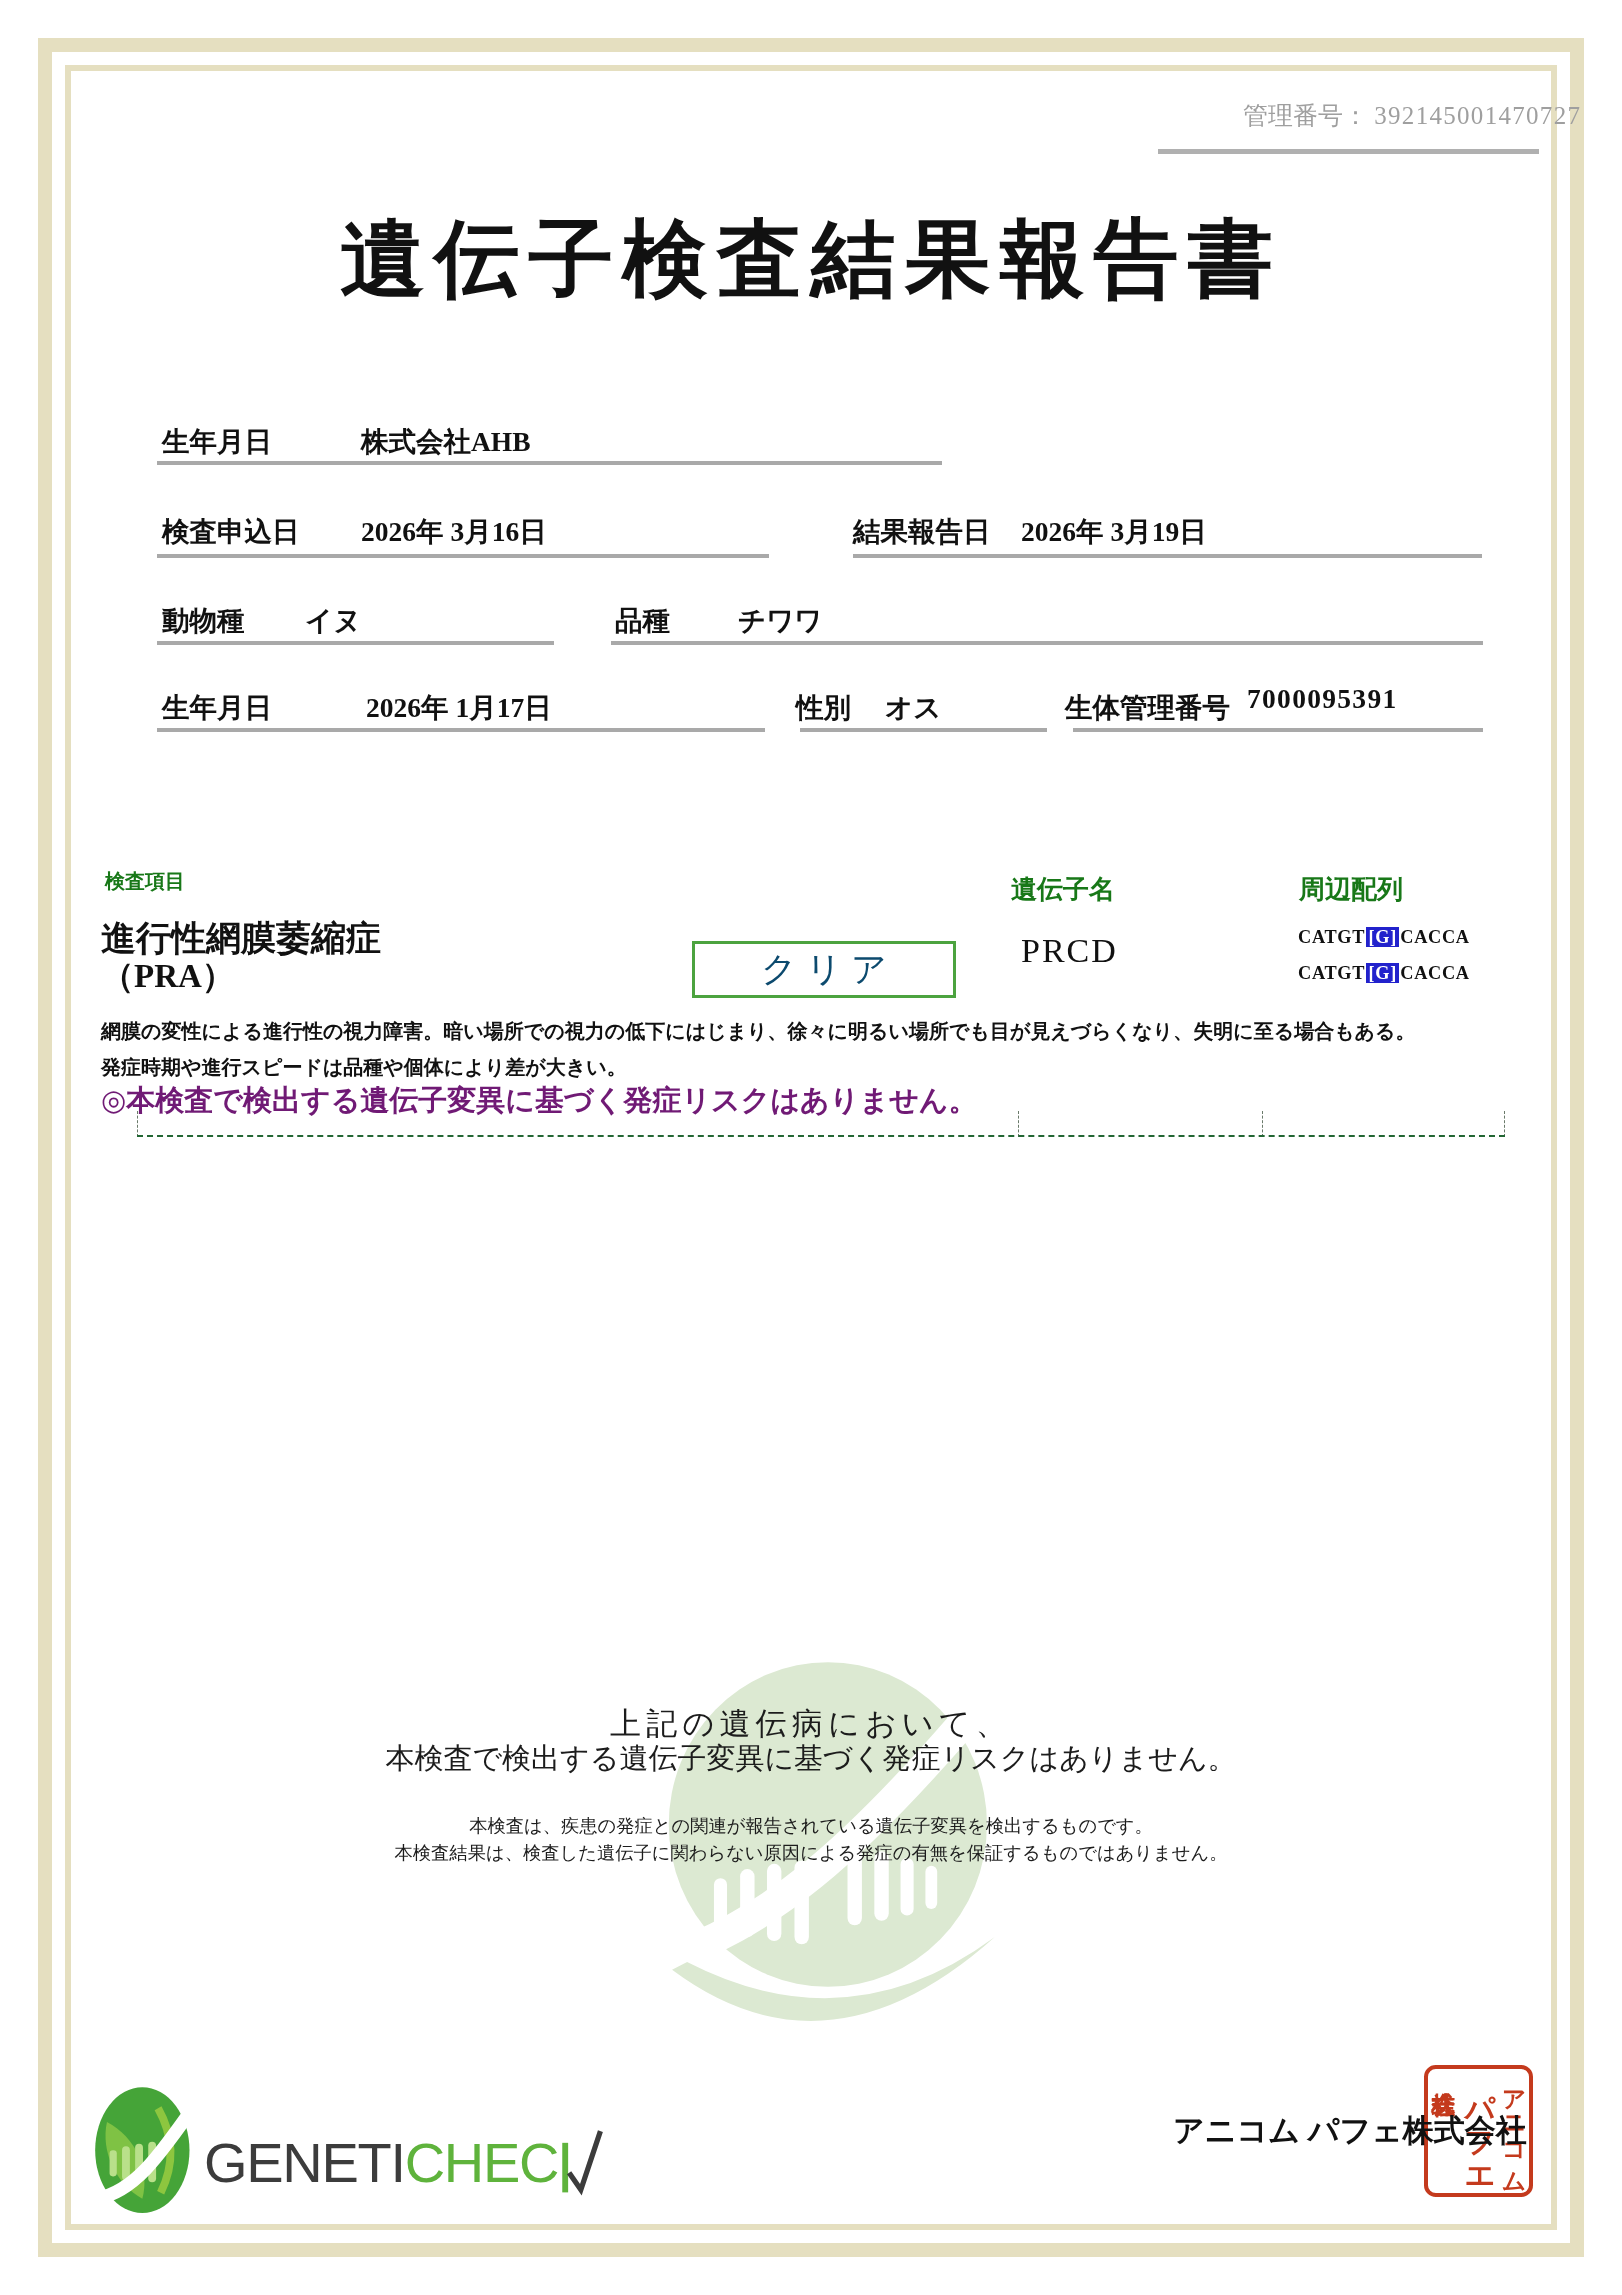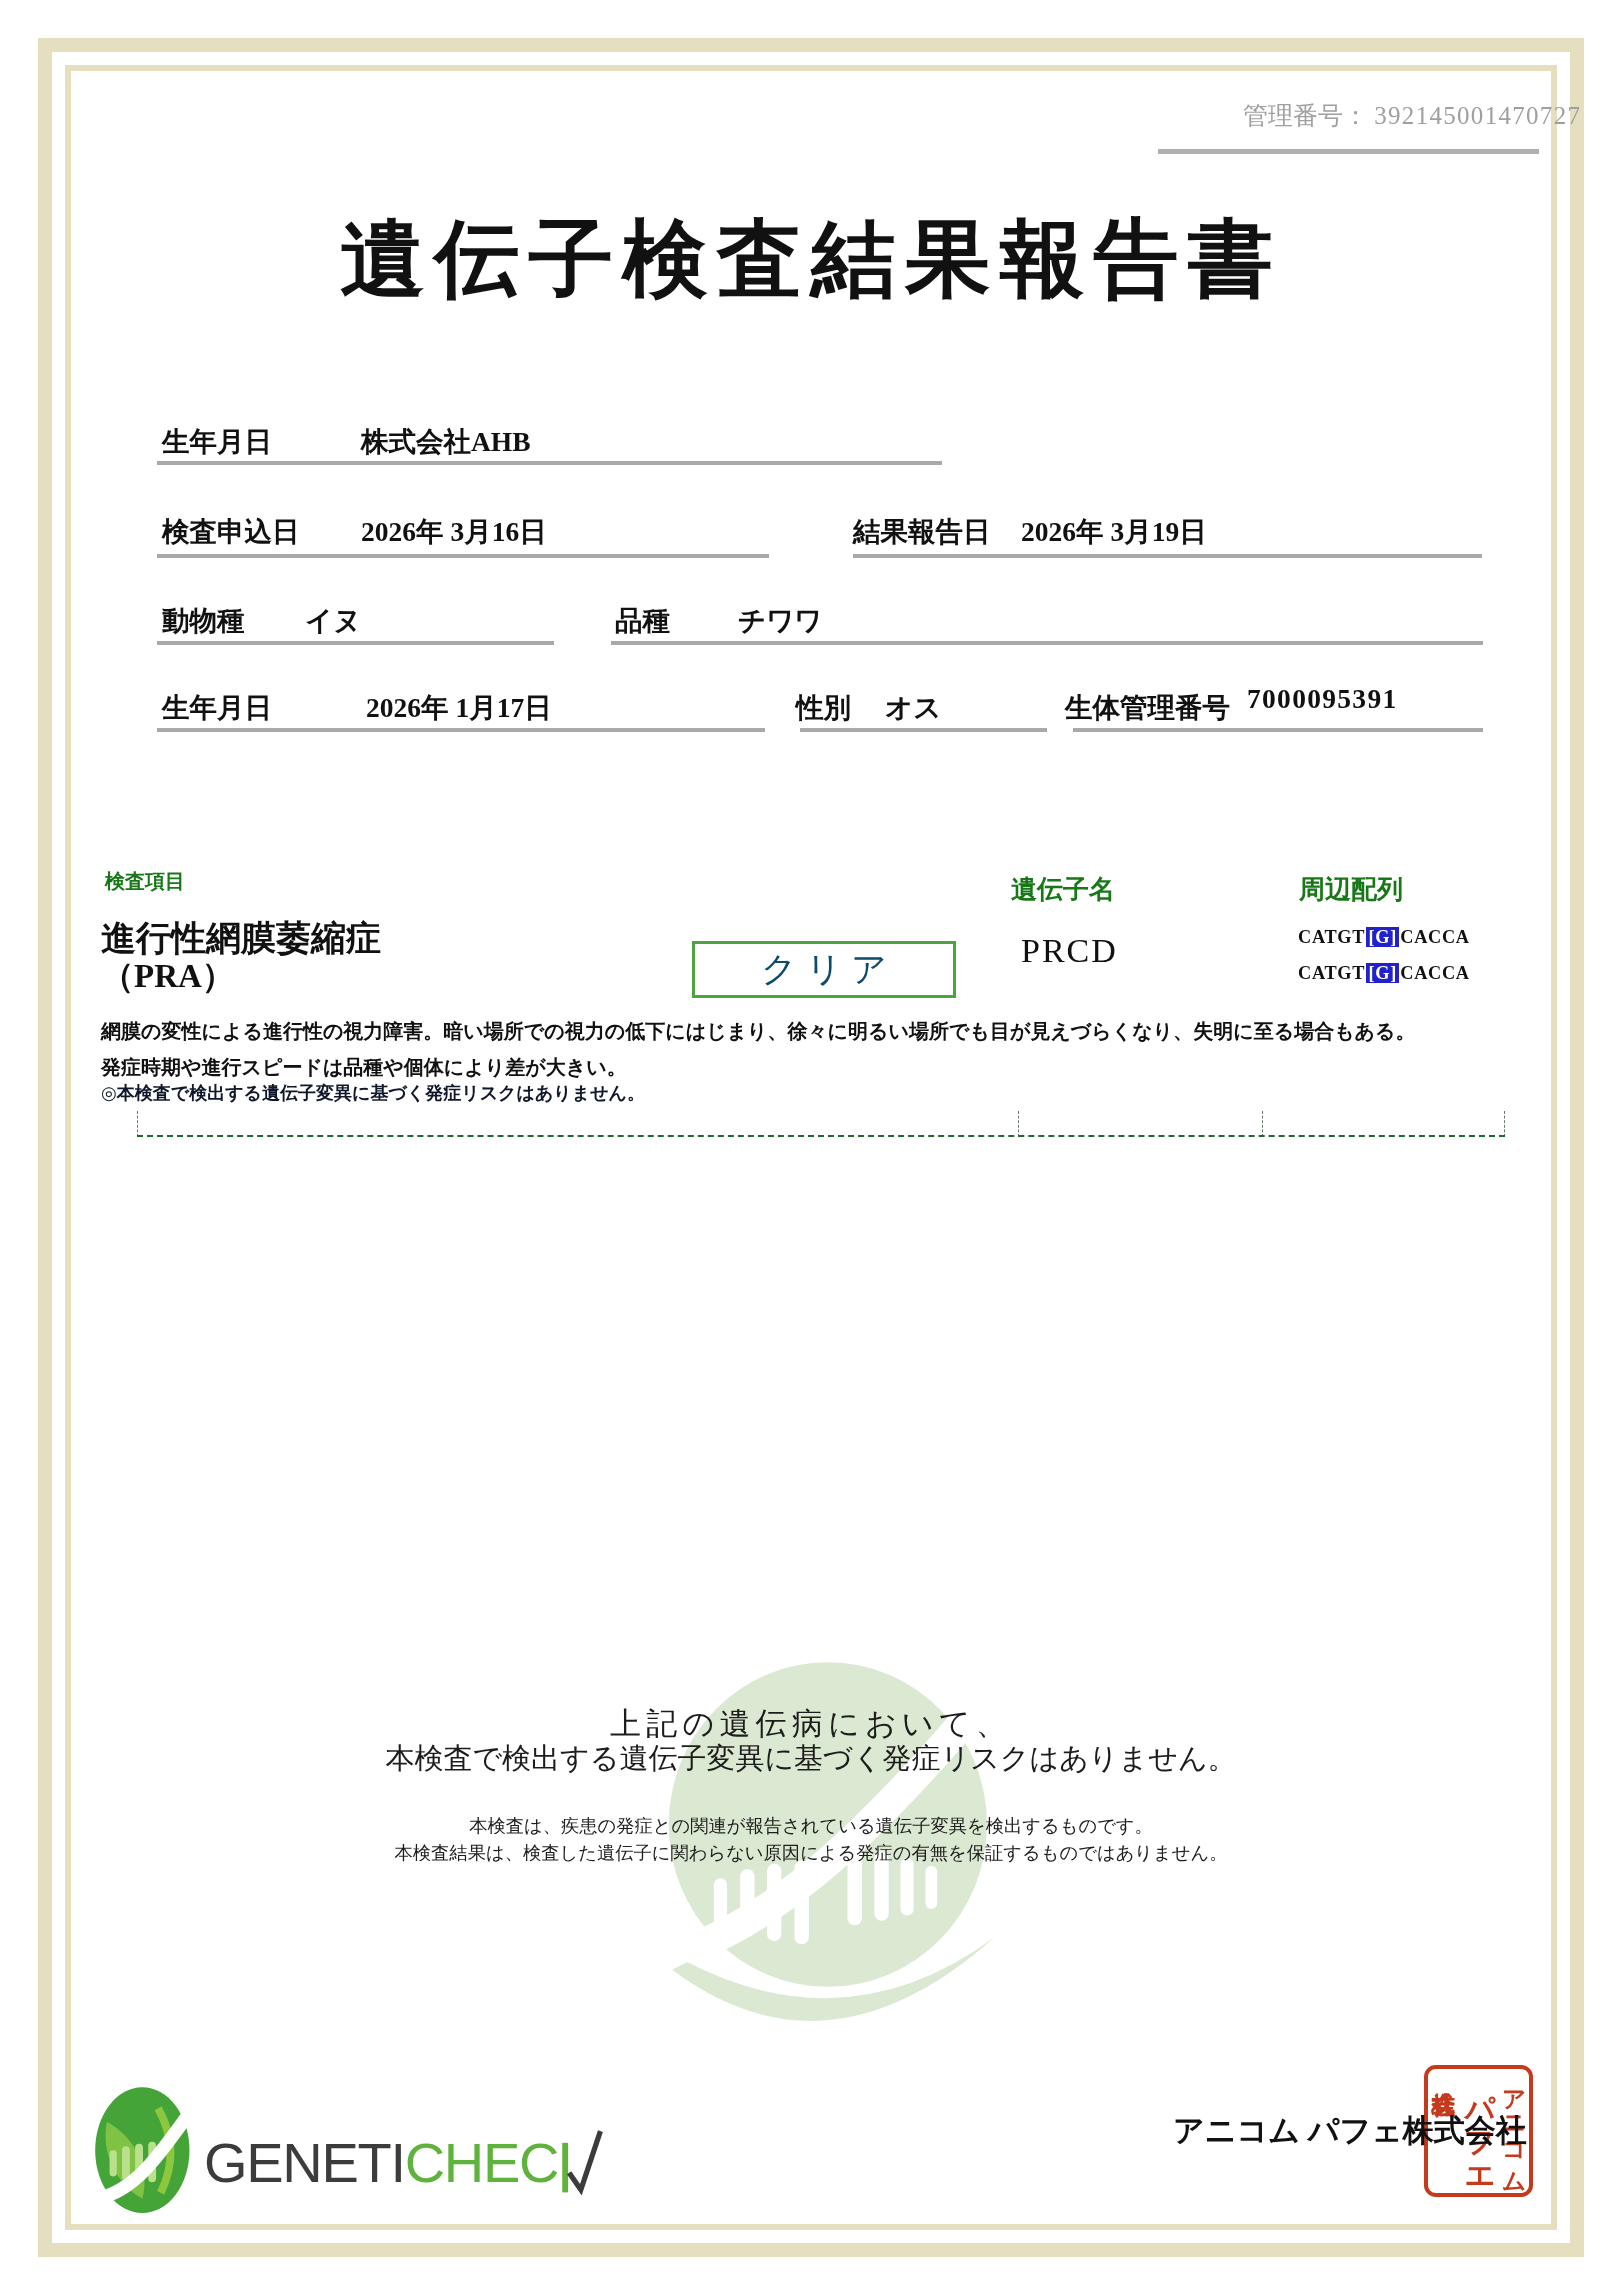--- a/index.html
+++ b/index.html
@@ -97,21 +97,21 @@
 <span class="abs serif b green" style="left:1299px;top:872px;font-size:26px;">周辺配列</span>
 <div class="abs seq serif" style="left:1298px;top:927px;">
   <span>CATGT</span><span class="variant">[G]</span><span>CACCA</span>
 </div>
 <div class="abs seq serif" style="left:1298px;top:963px;">
   <span>CATGT</span><span class="variant">[G]</span><span>CACCA</span>
 </div>
 
 <span class="abs serif desc" style="left:101px;top:1018px;">網膜の変性による進行性の視力障害。暗い場所での視力の低下にはじまり、徐々に明るい場所でも目が見えづらくなり、失明に至る場合もある。</span>
 <span class="abs serif desc" style="left:101px;top:1054px;">発症時期や進行スピードは品種や個体により差が大きい。</span>
-<span class="abs serif b" style="left:101px;top:1081px;font-size:18px;color:#0f172a;white-space:nowrap;">◎本検査で検出する遺伝子変異に基づく発症リスクはありません。</span>
+<span class="abs serif b" style="left:101px;top:1081px;font-size:29px;color:#701a75;white-space:nowrap;">◎本検査で検出する遺伝子変異に基づく発症リスクはありません。</span>
 
 <div class="vdash" style="left:137px;top:1111px;"></div>
 <div class="vdash" style="left:1018px;top:1111px;"></div>
 <div class="vdash" style="left:1262px;top:1111px;"></div>
 <div class="vdash" style="left:1504px;top:1111px;"></div>
 <div class="abs" style="left:137px;top:1135px;width:1368px;height:0;border-top:2.6px dashed #226633;"></div>
 
 <div class="abs sans center-line" style="top:1703px;font-size:31px;letter-spacing:5.2px;color:#1c1c1c;">上記の遺伝病において、</div>
 <div class="abs sans center-line" style="top:1739px;font-size:29px;color:#1c1c1c;">本検査で検出する遺伝子変異に基づく発症リスクはありません。</div>
 <div class="abs sans center-line" style="top:1813px;font-size:18.3px;color:#1c1c1c;">本検査は、疾患の発症との関連が報告されている遺伝子変異を検出するものです。</div>

